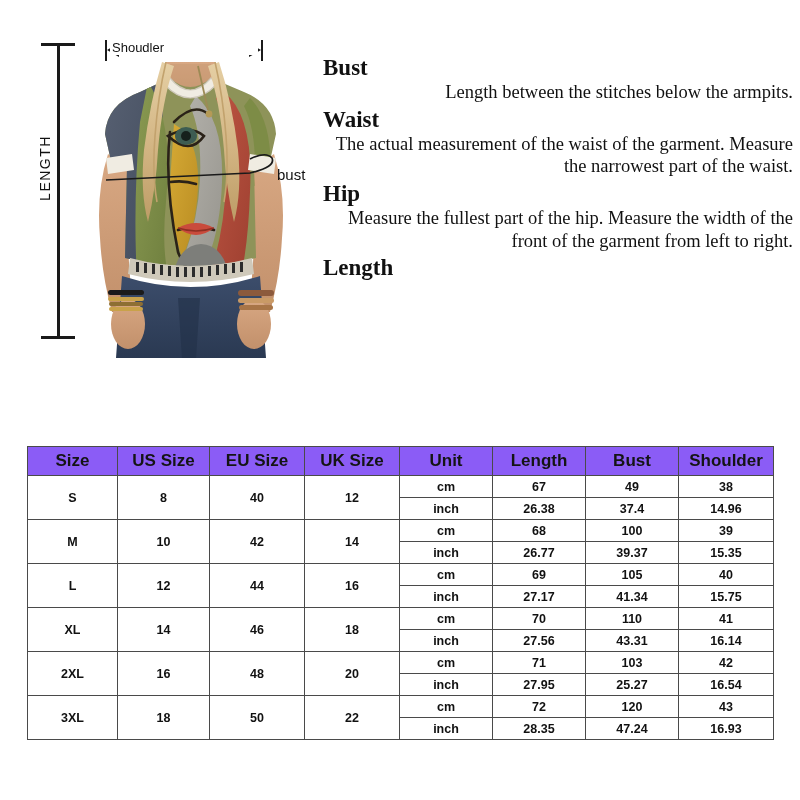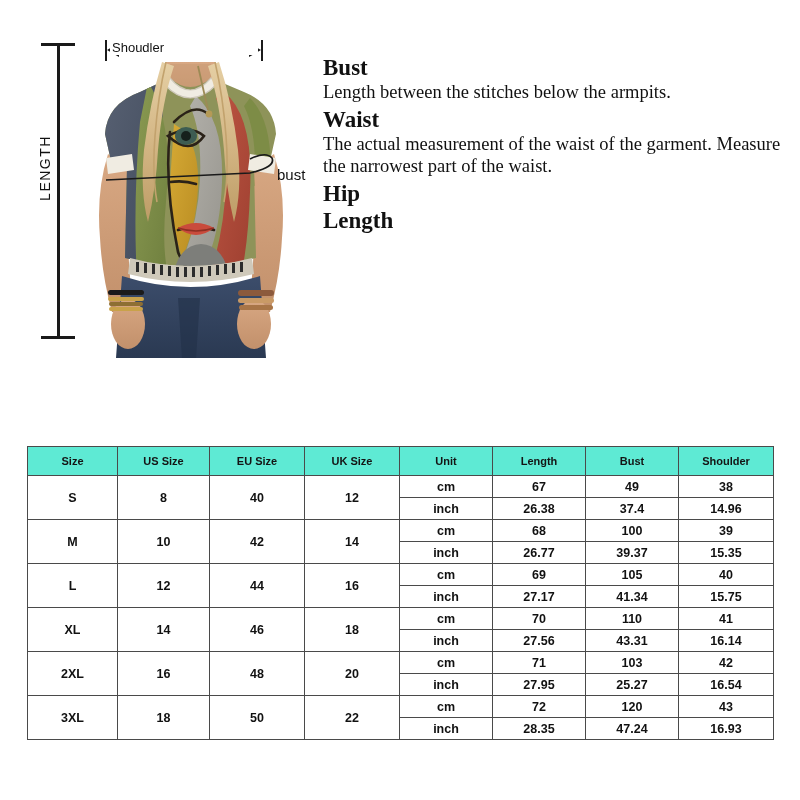--- a/index.html
+++ b/index.html
@@ -123,20 +123,21 @@
   .d-head {
     font-size: 23px;
     font-weight: bold;
     line-height: 1.18;
     margin: 0;
   }
   .d-body {
     font-size: 18.5px;
     line-height: 1.22;
     margin: 0 0 2px 0;
+    text-align: right;
   }
 
   
   #size-table-wrap {
     position: absolute;
     left: 27px; top: 446px;
     width: 746px;
   }
   table.size-table {
     border-collapse: collapse;
@@ -149,23 +150,23 @@
     text-align: center;
     font-family: "Liberation Sans", sans-serif;
     font-size: 12.5px;
     font-weight: bold;
     color: #111;
     padding: 0;
     background: #ffffff;
   }
   table.size-table thead th {
     height: 28px;
-    background: #5eead4;
+    background: #8b5cf6;
     color: #141414;
-    font-size: 11px;
+    font-size: 17px;
   }
   table.size-table td { height: 21px; }
   td.size-cell { font-size: 13px; }
 
   
   col.c-size { width: 90px; }
   col.c-us   { width: 92px; }
   col.c-eu   { width: 95px; }
   col.c-uk   { width: 95px; }
   col.c-unit { width: 93px; }
@@ -327,20 +328,21 @@
   </svg>
   <div class="bust-label">bust</div>
 </div>
 
 <div id="desc">
   <p class="d-head">Bust</p>
   <p class="d-body">Length between the stitches below the armpits.</p>
   <p class="d-head">Waist</p>
   <p class="d-body">The actual measurement of the waist of the garment. Measure the narrowest part of the waist.</p>
   <p class="d-head">Hip</p>
+  <p class="d-body">Measure the fullest part of the  hip. Measure the width of the front of the garment from left to right.</p>
   <p class="d-head">Length</p>
 </div>
 
 <div id="size-table-wrap">
   <table class="size-table">
     <colgroup>
       <col class="c-size">
         <col class="c-us">
         <col class="c-eu">
         <col class="c-uk">

